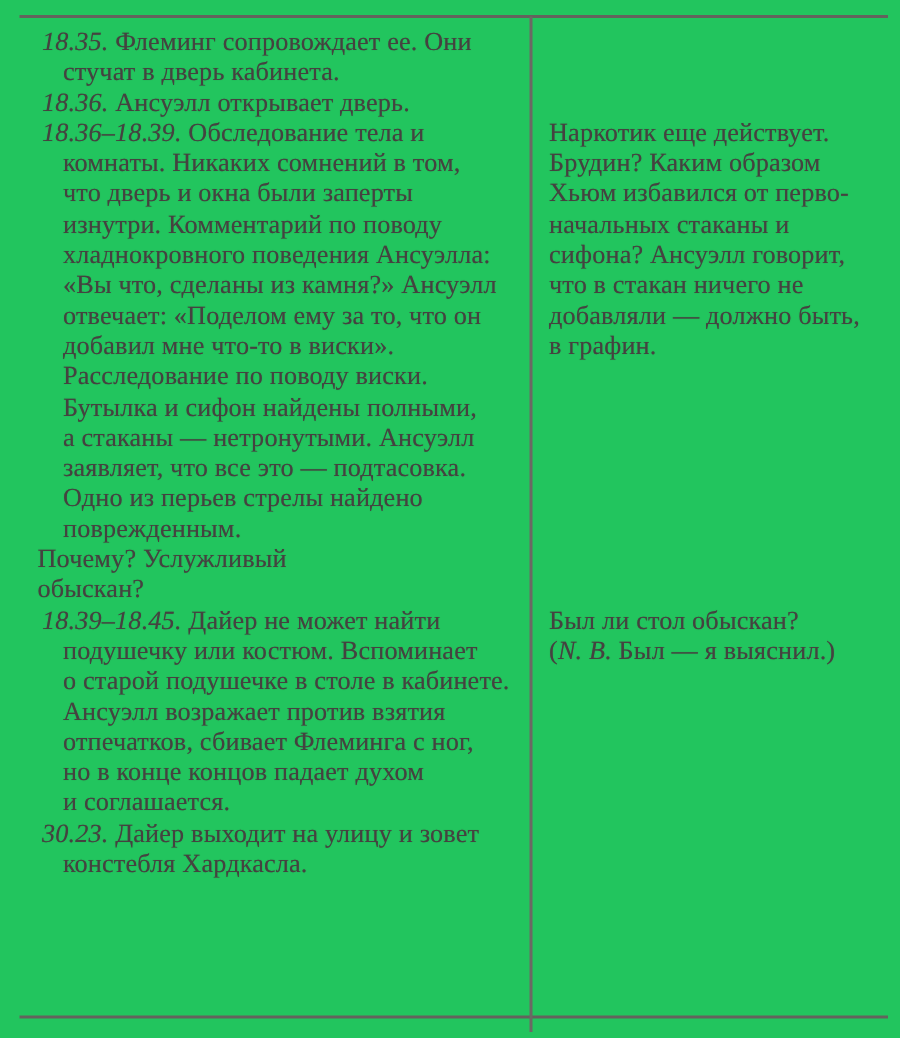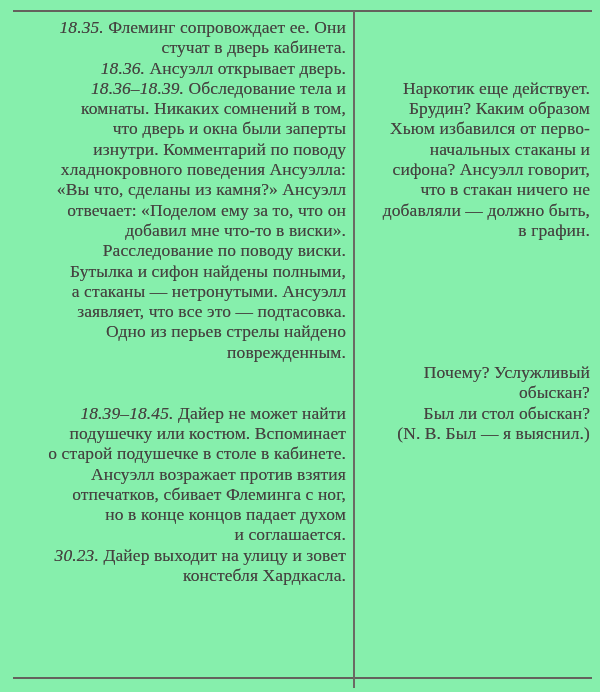--- a/index.html
+++ b/index.html
@@ -1,24 +1,23 @@
 <!DOCTYPE html>
 <html><head>
 <meta charset="utf-8">
 <style>
   html,body{margin:0;padding:0;}
   .page{
     position:relative;
     width:600px;height:692px;
-    background:#86efac;
+    background:#22c55e;
     font-family:"Liberation Serif","DejaVu Serif",serif;
     color:#454240;
     overflow:hidden;
     text-shadow:0 0 0.5px rgba(70,66,62,0.55);
-    text-align:right;
   }
   .rule-top{
     position:absolute;left:13px;right:8px;top:10px;
     height:2px;background:#64625d;
   }
   .rule-bottom{
     position:absolute;left:13px;right:8px;top:677px;
     height:2px;background:#64625d;
   }
   .vline{
@@ -35,21 +34,21 @@
   .cell-left{
     width:341px;box-sizing:border-box;
     padding-left:29px;padding-right:8px;
     text-indent:-14px;
   }
   .cell-right{
     flex:1;box-sizing:border-box;
     padding-left:12px;padding-right:2px;
   }
   .time{font-style:italic;}
-  .italic{}
+  .italic{font-style:italic;}
 </style>
 </head>
 <body>
 
 <div class="page">
   <div class="rule-top"></div>
   <div class="rule-bottom"></div>
   <div class="vline"></div>
 
   <div class="tbl">

